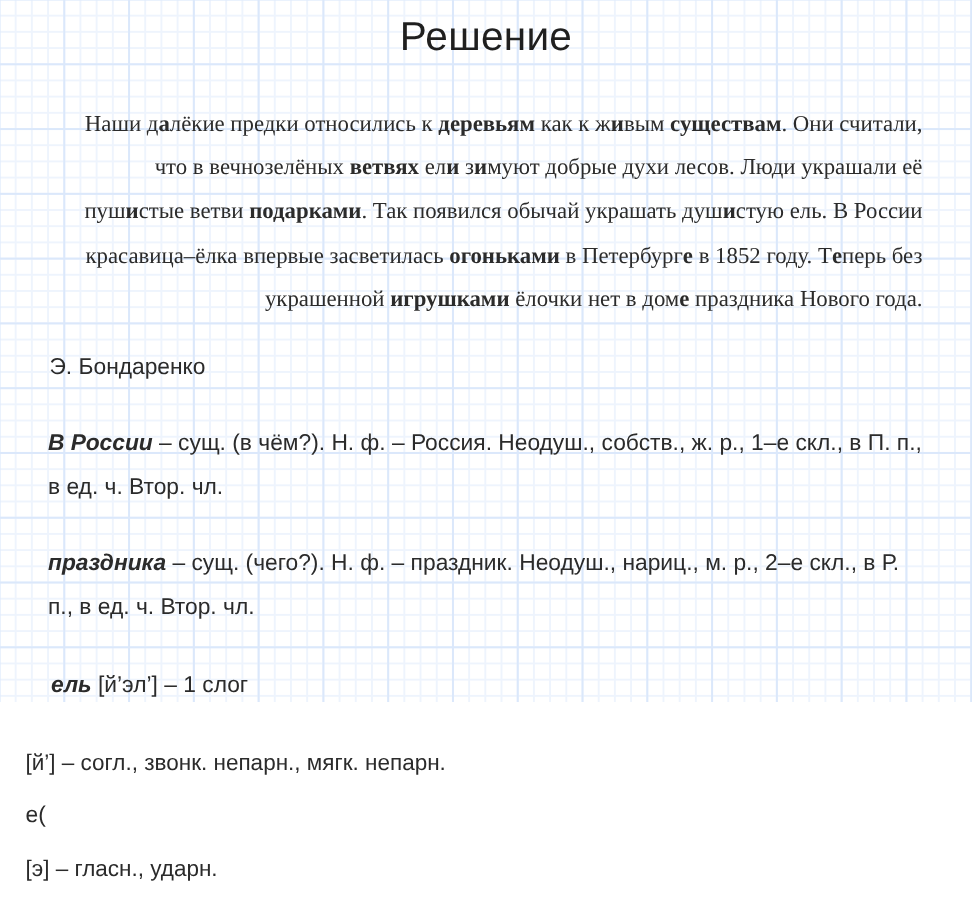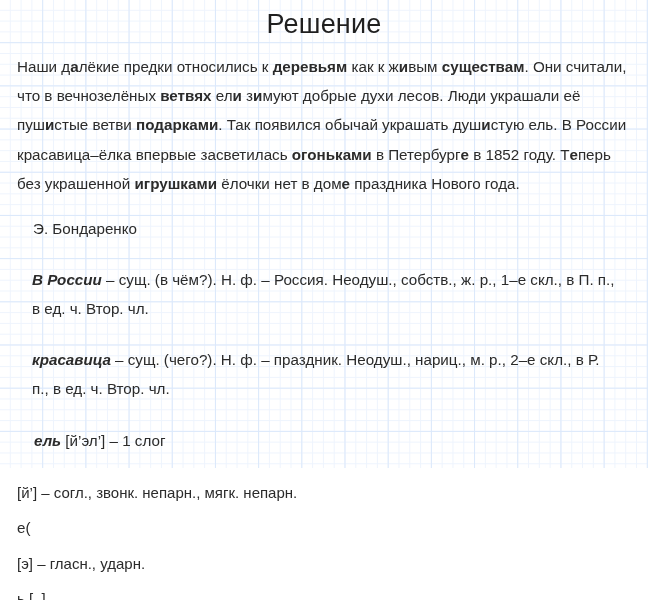--- a/index.html
+++ b/index.html
@@ -51,23 +51,24 @@
     margin: 0;
     padding-top: 7px;
     padding-bottom: 8px;
     line-height: 34px;
   }
 
   .body-text {
     font-size: 15.2px;
     line-height: 29.2px;
     color: #2b2b2b;
-    text-align: left;
-    margin: 0;
+    text-align: right;
+    margin: 16px;
     padding-top: 3px;
+    font-family: Liberation Serif, serif;
   }
 
   .body-text b { font-weight: 700; }
 
   .author-line {
     font-size: 15.2px;
     line-height: 29.2px;
     color: #2b2b2b;
     margin: 16px;
   }
@@ -133,21 +134,21 @@
 
     <p class="body-text" id="passage-paragraph"><span>Наши д</span><b>а</b><span>лёкие предки относились к </span><b>деревьям</b><span> как к ж</span><b>и</b><span>вым </span><b>существам</b><span>. Они считали, что в вечнозелёных </span><b>ветвях</b><span> ел</span><b>и</b><span> з</span><b>и</b><span>муют добрые духи лесов. Люди украшали её пуш</span><b>и</b><span>стые ветви </span><b>подарками</b><span>. Так появился обычай украшать душ</span><b>и</b><span>стую ель. В России красавица–ёлка впервые засветилась </span><b>огоньками</b><span> в Петербург</span><b>е</b><span> в 1852 году. Т</span><b>е</b><span>перь без украшенной </span><b>игрушками</b><span> ёлочки нет в дом</span><b>е</b><span> праздника Нового года.</span></p>
 
     <p class="author-line">Э. Бондаренко</p>
 
     <p class="analysis-block">
       <span class="term">В России</span><span> – сущ. (в чём?). Н. ф. – Россия. Неодуш., собств., ж. р., 1–е скл., в П. п., в ед. ч. Втор. чл.</span>
     </p>
 
     <p class="analysis-block">
-      <span class="term">красавица</span><span> – сущ. (чего?). Н. ф. – праздник. Неодуш., нариц., м. р., 2–е скл., в Р. п., в ед. ч. Втор. чл.</span>
+      <span class="term">праздника</span><span> – сущ. (чего?). Н. ф. – праздник. Неодуш., нариц., м. р., 2–е скл., в Р. п., в ед. ч. Втор. чл.</span>
     </p>
 
     <p class="phon-head">
       <span class="term">ель</span><span> [й’эл’] – 1 слог</span>
     </p>
 
     <p class="phon-line">[й’] – согл., звонк. непарн., мягк. непарн.</p>
 
     <p class="brace-line">е(</p>
 

